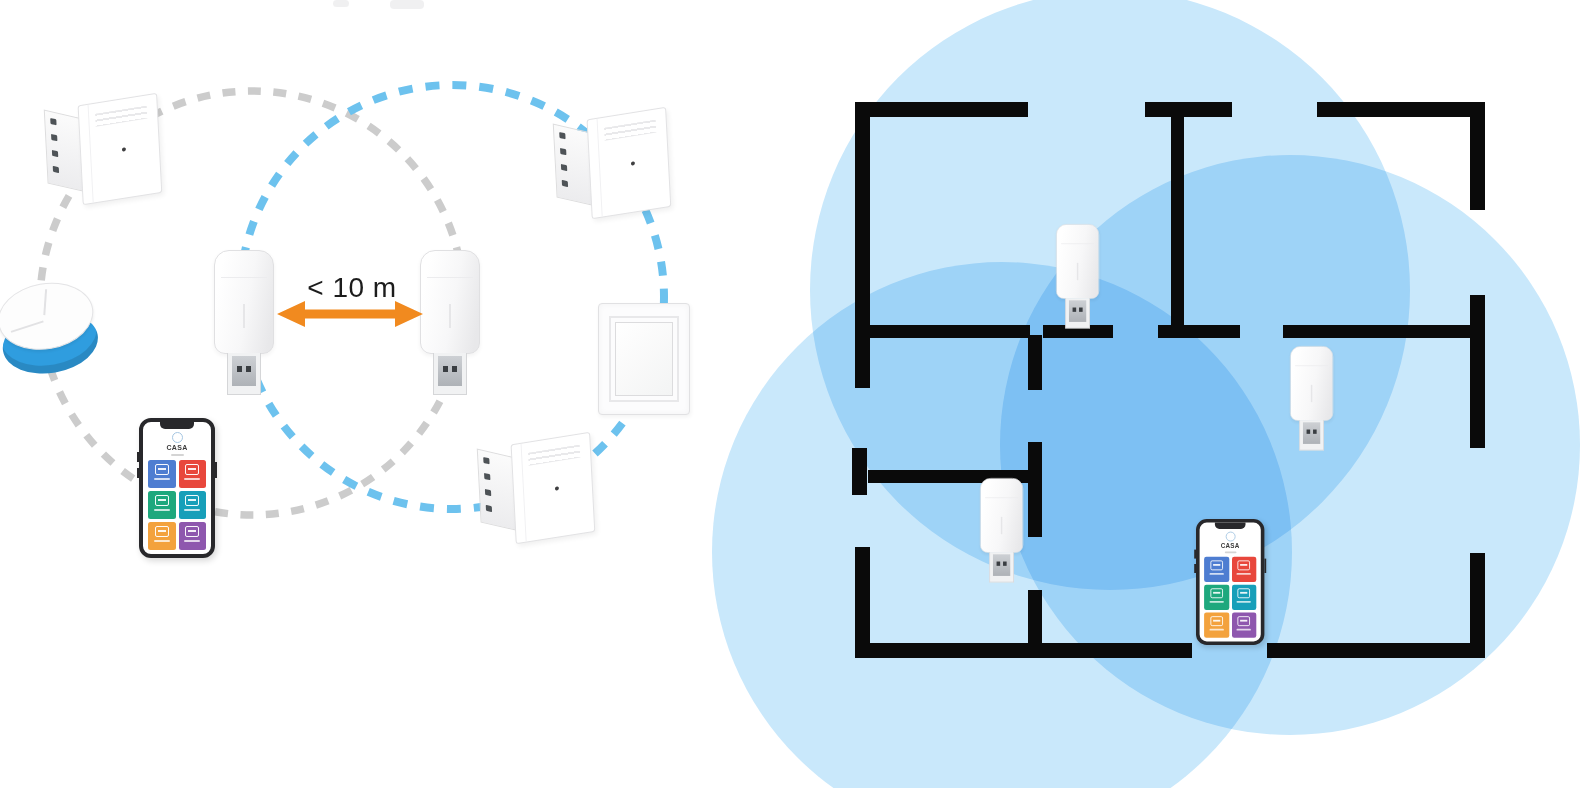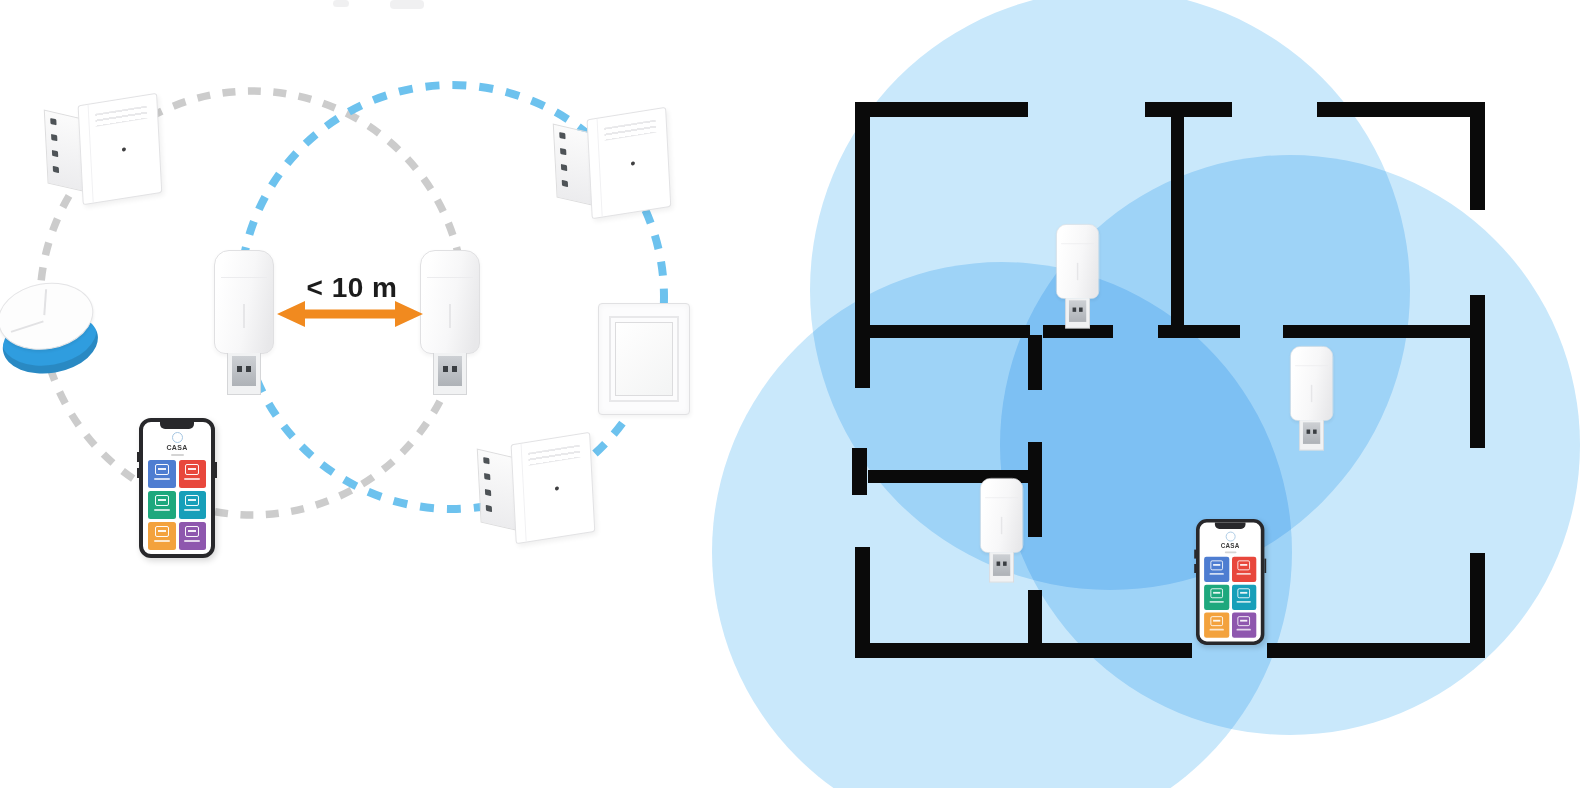--- a/index.html
+++ b/index.html
@@ -7,21 +7,21 @@
        font-family:"Liberation Sans",sans-serif;}
 
   
   .abs{position:absolute}
 
   
   #range-svg{position:absolute;left:0;top:0;pointer-events:none}
 
   
   .distance-label{position:absolute;left:300px;top:272px;width:104px;text-align:center;
-    font-size:28px;font-weight:bold;color:#1c1c1c;letter-spacing:.5px}
+    font-size:28px;font-weight:normal;color:#1c1c1c;letter-spacing:.5px}
 
   
   .dongle{position:absolute;width:60px}
   .dongle-body{width:60px;height:104px;box-sizing:border-box;position:relative;
     background:linear-gradient(100deg,#ffffff 12%,#f7f7f8 55%,#e8e8ea 92%);
     border:1px solid #e0e0e2;border-radius:15px 15px 11px 11px;
     box-shadow:0 2px 4px rgba(0,0,0,.05)}
   .dongle-body::before{content:"";position:absolute;left:6px;right:6px;top:26px;border-top:1px solid #ececee}
   .dongle-body::after{content:"";position:absolute;left:49%;top:52%;width:1.5px;height:24px;background:#e6e6e8}
   .dongle-plug{width:34px;height:42px;margin:-1px auto 0;box-sizing:border-box;position:relative;

